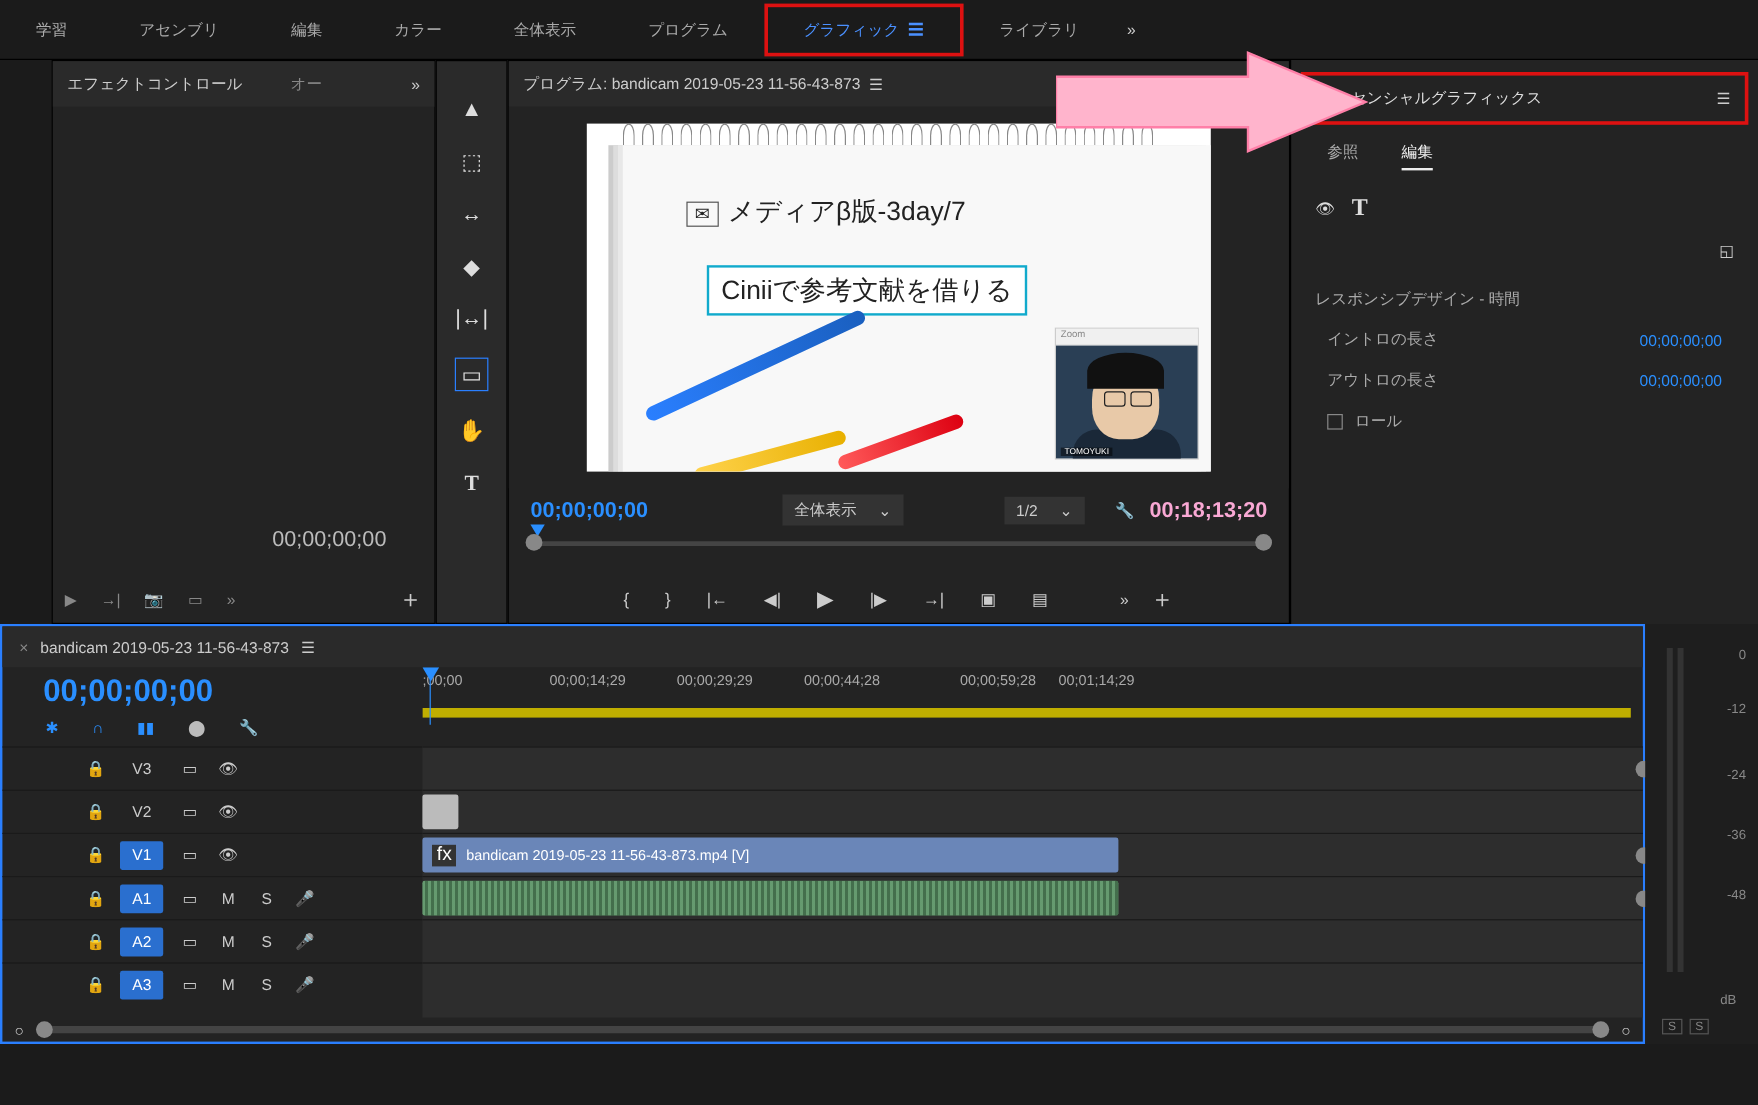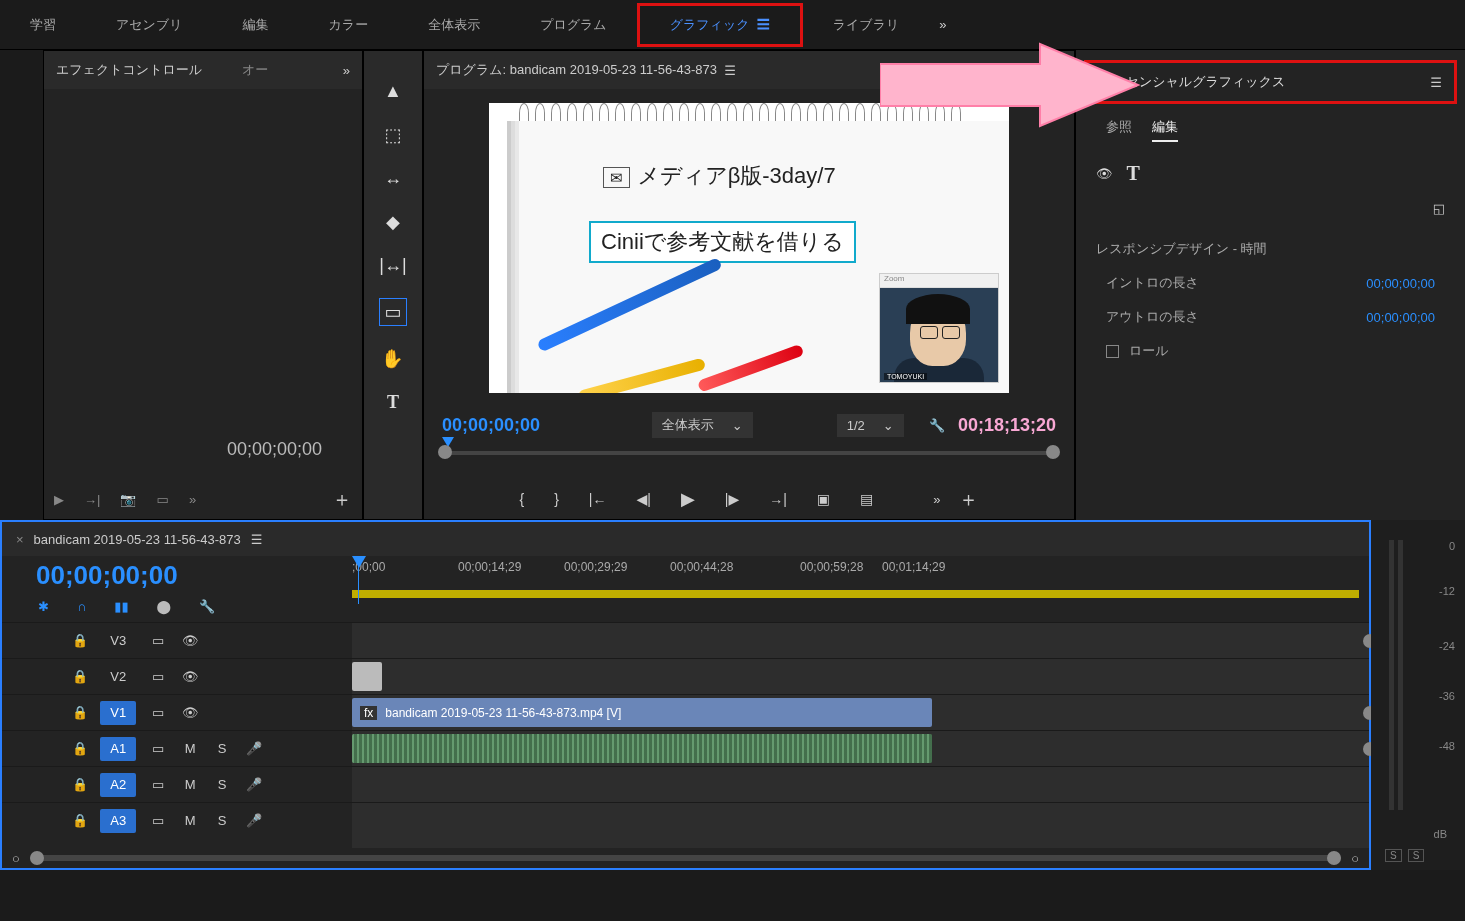--- a/index.html
+++ b/index.html
@@ -19,21 +19,21 @@
   .ec-footer .plus{margin-left:auto;color:#ccc;font-size:20px;}
   .tool-col{width:60px;height:470px;background:#2a2a2a;display:flex;flex-direction:column;align-items:center;padding-top:30px;gap:22px;}
   .tool-col .tool{color:#ddd;font-size:18px;cursor:pointer;}
   .tool-col .tool.sel{border:1px solid #2a7fff;padding:4px;width:28px;height:28px;display:flex;align-items:center;justify-content:center;}
   .prog-col{flex:1;height:470px;display:flex;flex-direction:column;background:#232323;}
   .preview-wrap{flex:1;display:flex;align-items:center;justify-content:center;background:#232323;}
   .preview{width:520px;height:290px;background:#fff;position:relative;overflow:hidden;}
   .spiral{position:absolute;left:30px;top:0;width:490px;height:20px;display:flex;gap:6px;}
   .spiral span{width:10px;height:20px;border:1px solid #888;border-radius:50% 50% 0 0;border-bottom:none;}
   .notepad{position:absolute;left:30px;top:18px;right:0;bottom:0;background:#f8f8f8;box-shadow:-4px 0 0 #e8e8e8,-8px 0 0 #ddd,-12px 0 0 #ccc;}
-  .np-t1{position:absolute;left:84px;top:40px;font-size:22px;color:#222;}
+  .np-t1{position:absolute;left:53px;top:40px;font-size:22px;color:#222;}
   .np-env{margin-right:8px;border:1px solid #555;padding:1px 6px;font-size:15px;}
   .np-t2{position:absolute;left:70px;top:100px;font-size:22px;color:#222;border:2px solid #1ac;padding:4px 10px;background:#fff;}
   .pencils{position:absolute;left:0;bottom:0;width:100%;height:100px;}
   .pen{position:absolute;width:200px;height:12px;border-radius:6px;transform-origin:left center;}
   .pen.b{background:linear-gradient(90deg,#2a7fff,#1a5fbf);bottom:40px;left:20px;transform:rotate(-25deg);}
   .pen.y{background:linear-gradient(90deg,#ffd34d,#e8b000);bottom:-10px;left:60px;transform:rotate(-15deg);width:130px;}
   .pen.r{background:linear-gradient(90deg,#ff5a5a,#d01);bottom:0;left:180px;transform:rotate(-20deg);width:110px;}
   .zoomwin{position:absolute;right:10px;bottom:10px;width:120px;height:110px;border:1px solid #ccc;background:#fff;}
   .zoomwin .tb{height:14px;background:#f0f0f0;border-bottom:1px solid #ddd;font-size:8px;color:#888;padding:0 4px;}
   .zoomwin .face{width:100%;height:calc(100% - 14px);background:#2a3f55;position:relative;overflow:hidden;}
@@ -54,21 +54,21 @@
   .zoom-track .kr{left:auto;right:-4px;}
   .zoom-track .play{position:absolute;left:0;top:-14px;width:0;height:0;border-left:6px solid transparent;border-right:6px solid transparent;border-top:10px solid #2a8fff;}
   .transport{height:40px;display:flex;align-items:center;justify-content:center;gap:30px;color:#ccc;}
   .transport .btn{cursor:pointer;font-size:14px;}
   .transport .end{margin-left:30px;display:flex;gap:18px;align-items:center;}
   .arrow{position:absolute;left:880px;top:40px;width:260px;height:90px;pointer-events:none;}
 
   .eg-col{width:390px;background:#232323;border-left:1px solid #000;display:flex;flex-direction:column;}
   .eg-head{border:3px solid #d11;margin:10px 8px 4px 8px;padding:10px 12px;color:#ddd;display:flex;align-items:center;}
   .eg-head .hm{margin-left:auto;color:#ccc;}
-  .eg-tabs{display:flex;gap:20px;padding:10px 30px;color:#aaa;}
+  .eg-tabs{display:flex;gap:36px;padding:10px 30px;color:#aaa;}
   .eg-tabs .t.active{color:#eee;border-bottom:2px solid #eee;padding-bottom:4px;}
   .eg-layer{display:flex;align-items:center;gap:14px;padding:10px 20px;}
   .eg-layer .eye{color:#ddd;}
   .eg-layer .T{font-size:20px;color:#ddd;font-family:serif;font-weight:bold;}
   .eg-pin{display:flex;justify-content:flex-end;padding:6px 20px 16px 20px;color:#ccc;}
   .eg-sec{padding:8px 20px;color:#aaa;}
   .eg-row{display:flex;align-items:center;padding:8px 30px;color:#aaa;}
   .eg-row .val{margin-left:auto;color:#2a8fff;}
   .eg-row .cb{width:13px;height:13px;border:1px solid #888;margin-right:10px;}
 
@@ -91,21 +91,21 @@
   .th-row{height:36px;display:flex;align-items:center;gap:12px;padding:0 10px 0 70px;color:#ccc;border-top:1px solid #1a1a1a;}
   .th-row .lock{color:#888;}
   .th-row .lab{width:36px;height:24px;display:flex;align-items:center;justify-content:center;border-radius:2px;}
   .th-row .lab.on{background:#2a6fcf;color:#fff;}
   .th-row .ico{width:20px;text-align:center;color:#ccc;}
   .track-body{flex:1;position:relative;background:#2d2d2d;}
   .tb-row{height:36px;border-top:1px solid #1a1a1a;position:relative;}
   .clip{position:absolute;top:3px;bottom:3px;border-radius:2px;}
   .clip.g{left:0;width:30px;background:#bbb;}
   .clip.v{left:0;width:580px;background:#6a86b8;color:#fff;font-size:12px;display:flex;align-items:center;padding:0 8px;gap:8px;}
-  .clip.v .fx{background:#333;padding:0 4px;font-size:12px;}
+  .clip.v .fx{background:#333;padding:0 4px;font-size:16px;}
   .clip.a{left:0;width:580px;background:#4f7a57;overflow:hidden;}
   .wave{position:absolute;inset:0;background:
     repeating-linear-gradient(90deg,#6fa87a 0 2px,#3f6a48 2px 5px);opacity:.7;}
   .tb-knob{position:absolute;right:-8px;width:14px;height:14px;background:#888;border-radius:50%;}
   .tl-scroll{height:20px;display:flex;align-items:center;padding:0 10px;gap:10px;}
   .tl-scroll .sl{flex:1;height:6px;background:#444;border-radius:3px;position:relative;}
   .tl-scroll .sl .k{position:absolute;top:-4px;width:14px;height:14px;background:#888;border-radius:50%;}
 
   .meters{width:94px;background:#1e1e1e;position:relative;padding:10px 6px;color:#888;font-size:11px;}
   .meter-bar{position:absolute;left:18px;top:20px;bottom:60px;width:5px;background:#333;}

